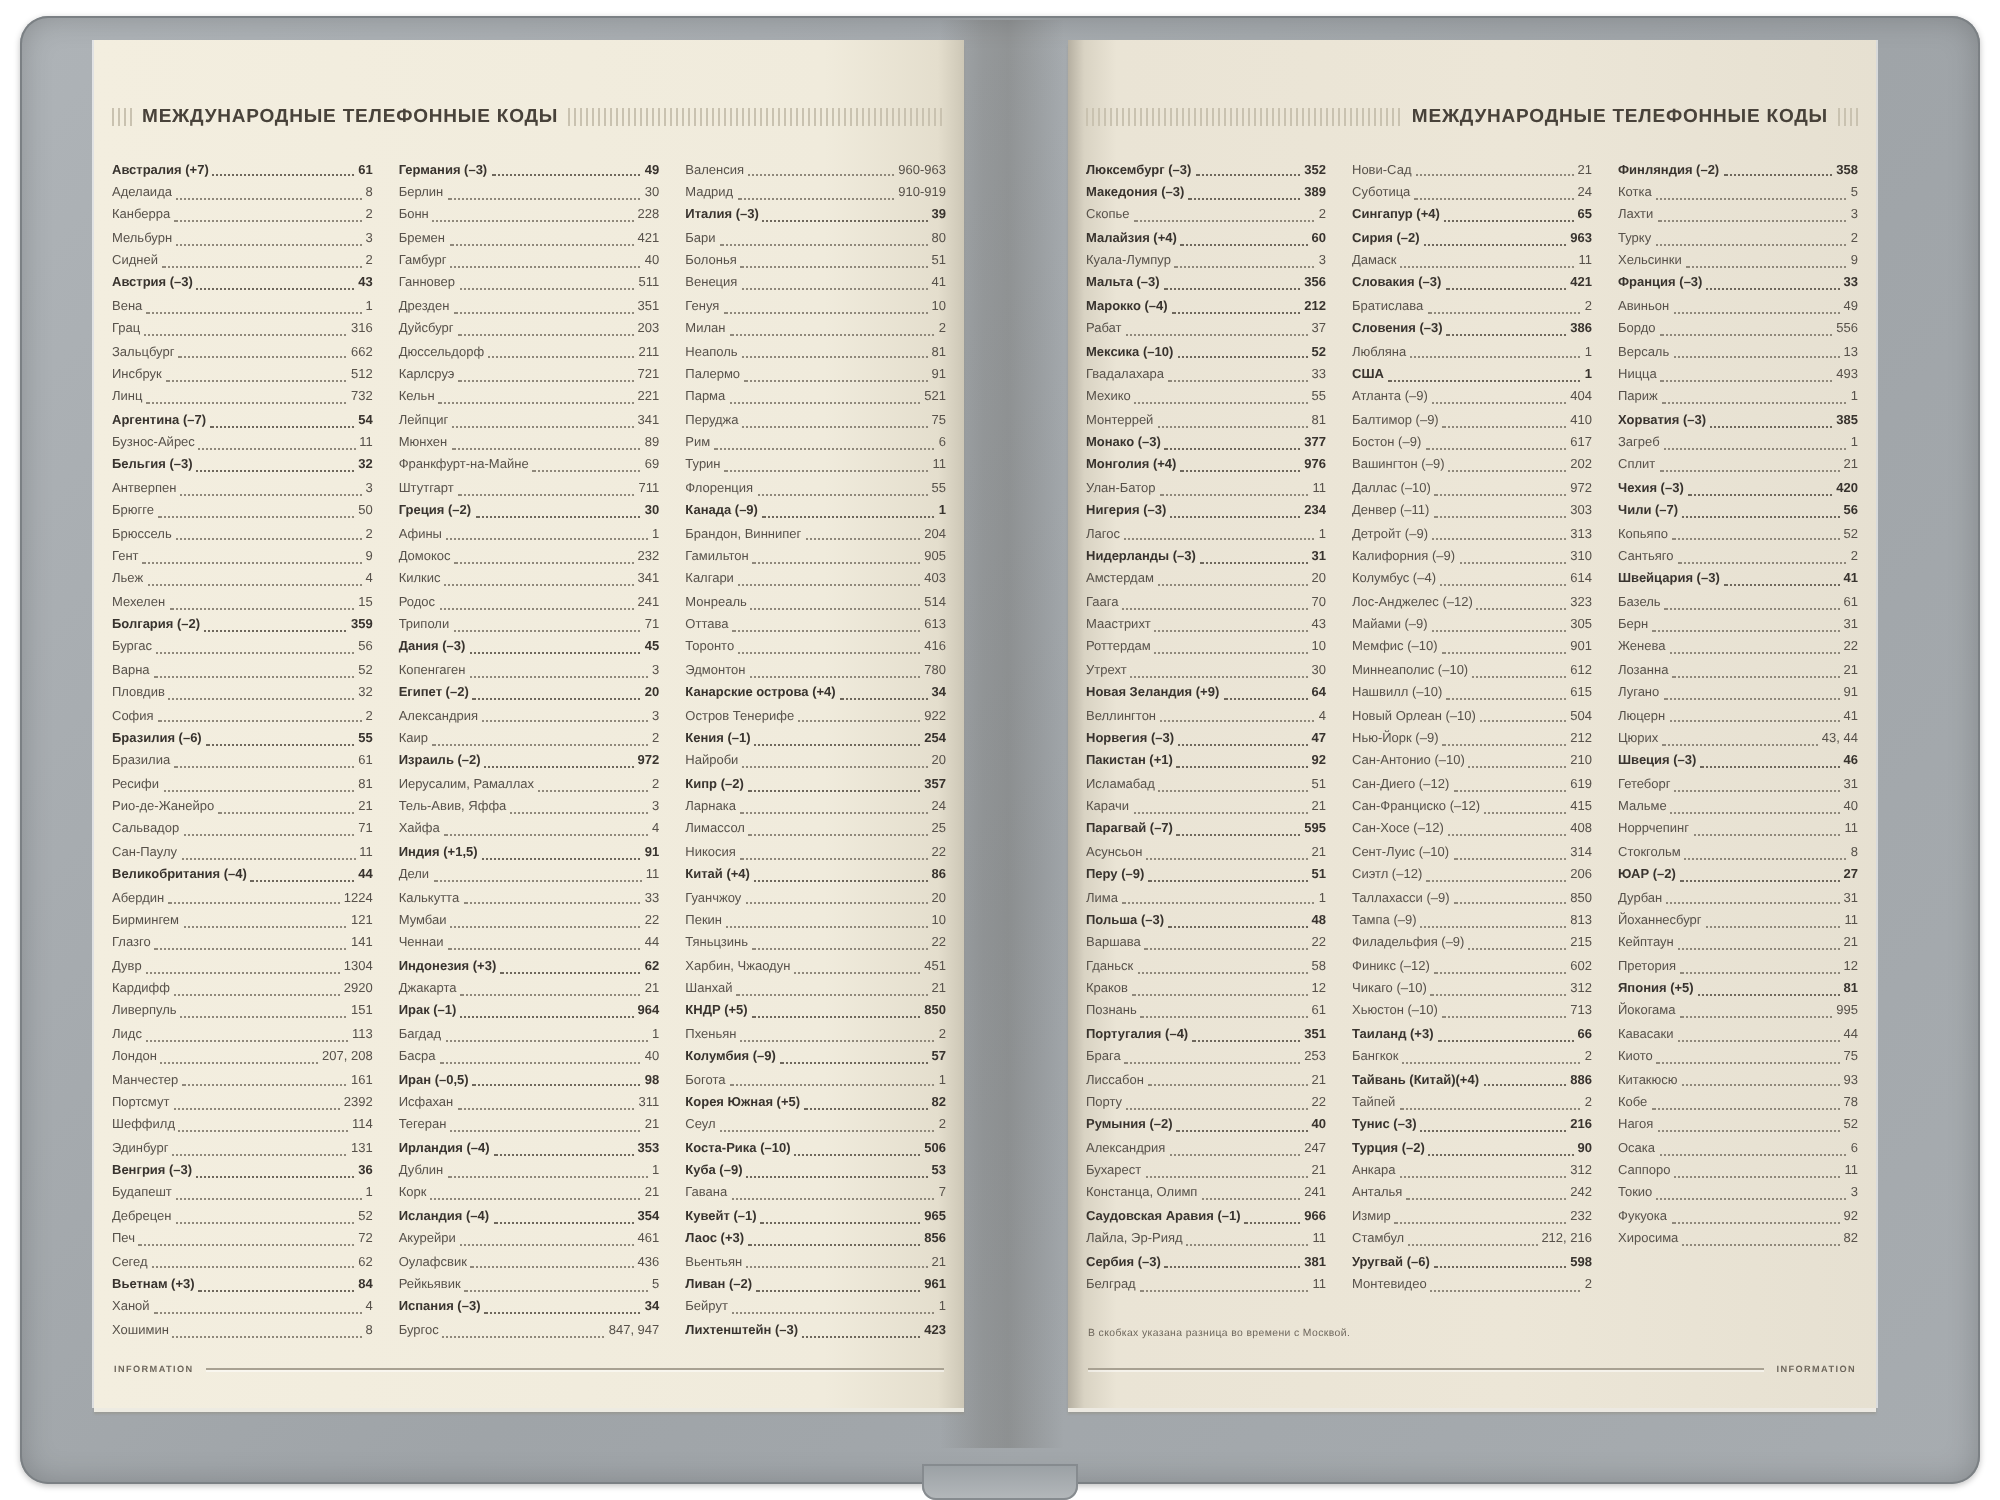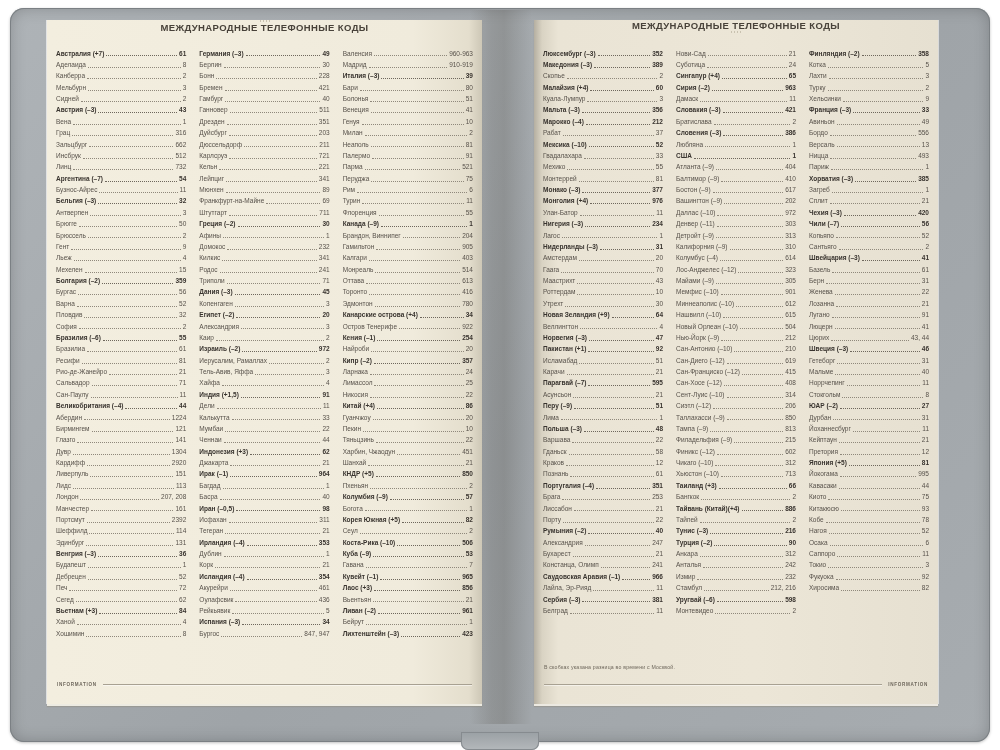--- a/index.html
+++ b/index.html
@@ -12,21 +12,21 @@
     box-shadow:inset 0 0 0 1px #868b8f;}
   .gutter-shadow{position:absolute;left:470px;top:10px;width:62px;height:714px;
     background:linear-gradient(90deg,rgba(60,55,45,0) 0%,rgba(60,55,45,.16) 35%,rgba(60,55,45,.20) 55%,rgba(60,55,45,0) 100%);}
   .page{position:absolute;top:20px;height:684px;box-sizing:border-box;padding:0 9px;}
   .page-left{left:47px;width:435px;
     background:linear-gradient(90deg,#f3eedf 0%,#f0ebdc 84%,#e4decd 97%,#cdc7b6 100%);
     box-shadow:-1px 0 0 rgba(255,255,255,.65), 0 2px 0 rgba(252,249,240,.85), 0 3px 1px rgba(145,139,125,.45);}
   .page-right{left:534px;width:404px;
     background:linear-gradient(90deg,#b5afa1 0%,#d9d3c3 2%,#eae4d5 6%,#ece6d7 55%,#e6e0d1 100%);
     box-shadow:1px 0 0 rgba(255,255,255,.6), 0 2px 0 rgba(250,247,238,.85), 0 3px 1px rgba(145,139,125,.45);}
-  .page-header{display:flex;align-items:center;height:13px;flex-direction:column;}
+  .page-header{display:flex;align-items:center;height:13px;margin-top:32px;}
   .hatch{height:9px;background:repeating-linear-gradient(90deg,#c9c2b0 0,#c9c2b0 1px,rgba(0,0,0,0) 1px,rgba(0,0,0,0) 3px);}
   .hatch-small{width:10px;}
   .hatch-fill{flex:1;}
   .page-title{font-size:9.5px;font-weight:bold;color:#48423a;letter-spacing:.4px;margin:0 5px;white-space:nowrap;}
   .cols{display:flex;gap:13px;margin-top:13px;}
   .col{flex:1;min-width:0;}
   .row{display:flex;align-items:flex-end;height:11.39px;font-size:6.5px;color:#57514a;white-space:nowrap;}
   .row .lbl,.row .val{line-height:1.05;}
   .row .dots{flex:1;border-bottom:1px dotted #8f887b;margin:0 2px 1px 2px;min-width:4px;}
   .row.bold{font-weight:bold;color:#38332e;}

